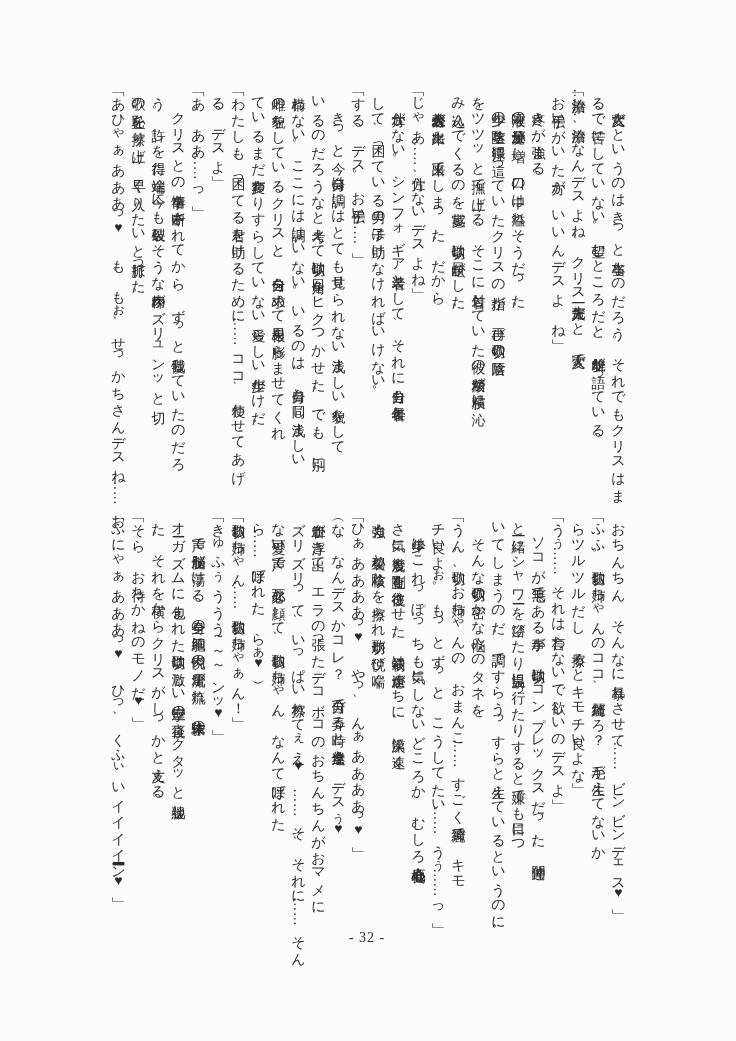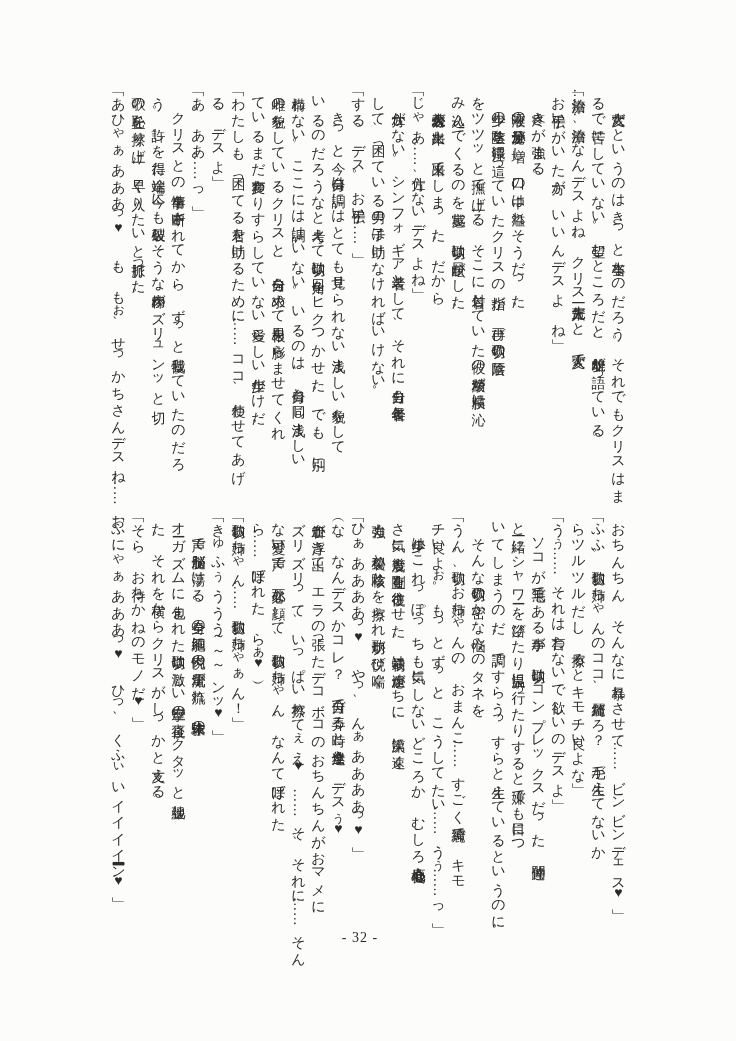--- a/index.html
+++ b/index.html
@@ -36,21 +36,21 @@
   }
   .band-top    { top: 87px; }
   .band-bottom { top: 513px; }
   .tline {
     white-space: nowrap;
     height: 426px;
   }
   .page-number {
     position: absolute;
     top: 930px;
-    left: 0;
+    left: 7px;
     width: 720px;
     text-align: center;
     font-size: 14px;
     letter-spacing: 1px;
     color: #2b2b2b;
   }
 </style>
 </head>
 <body>
 

